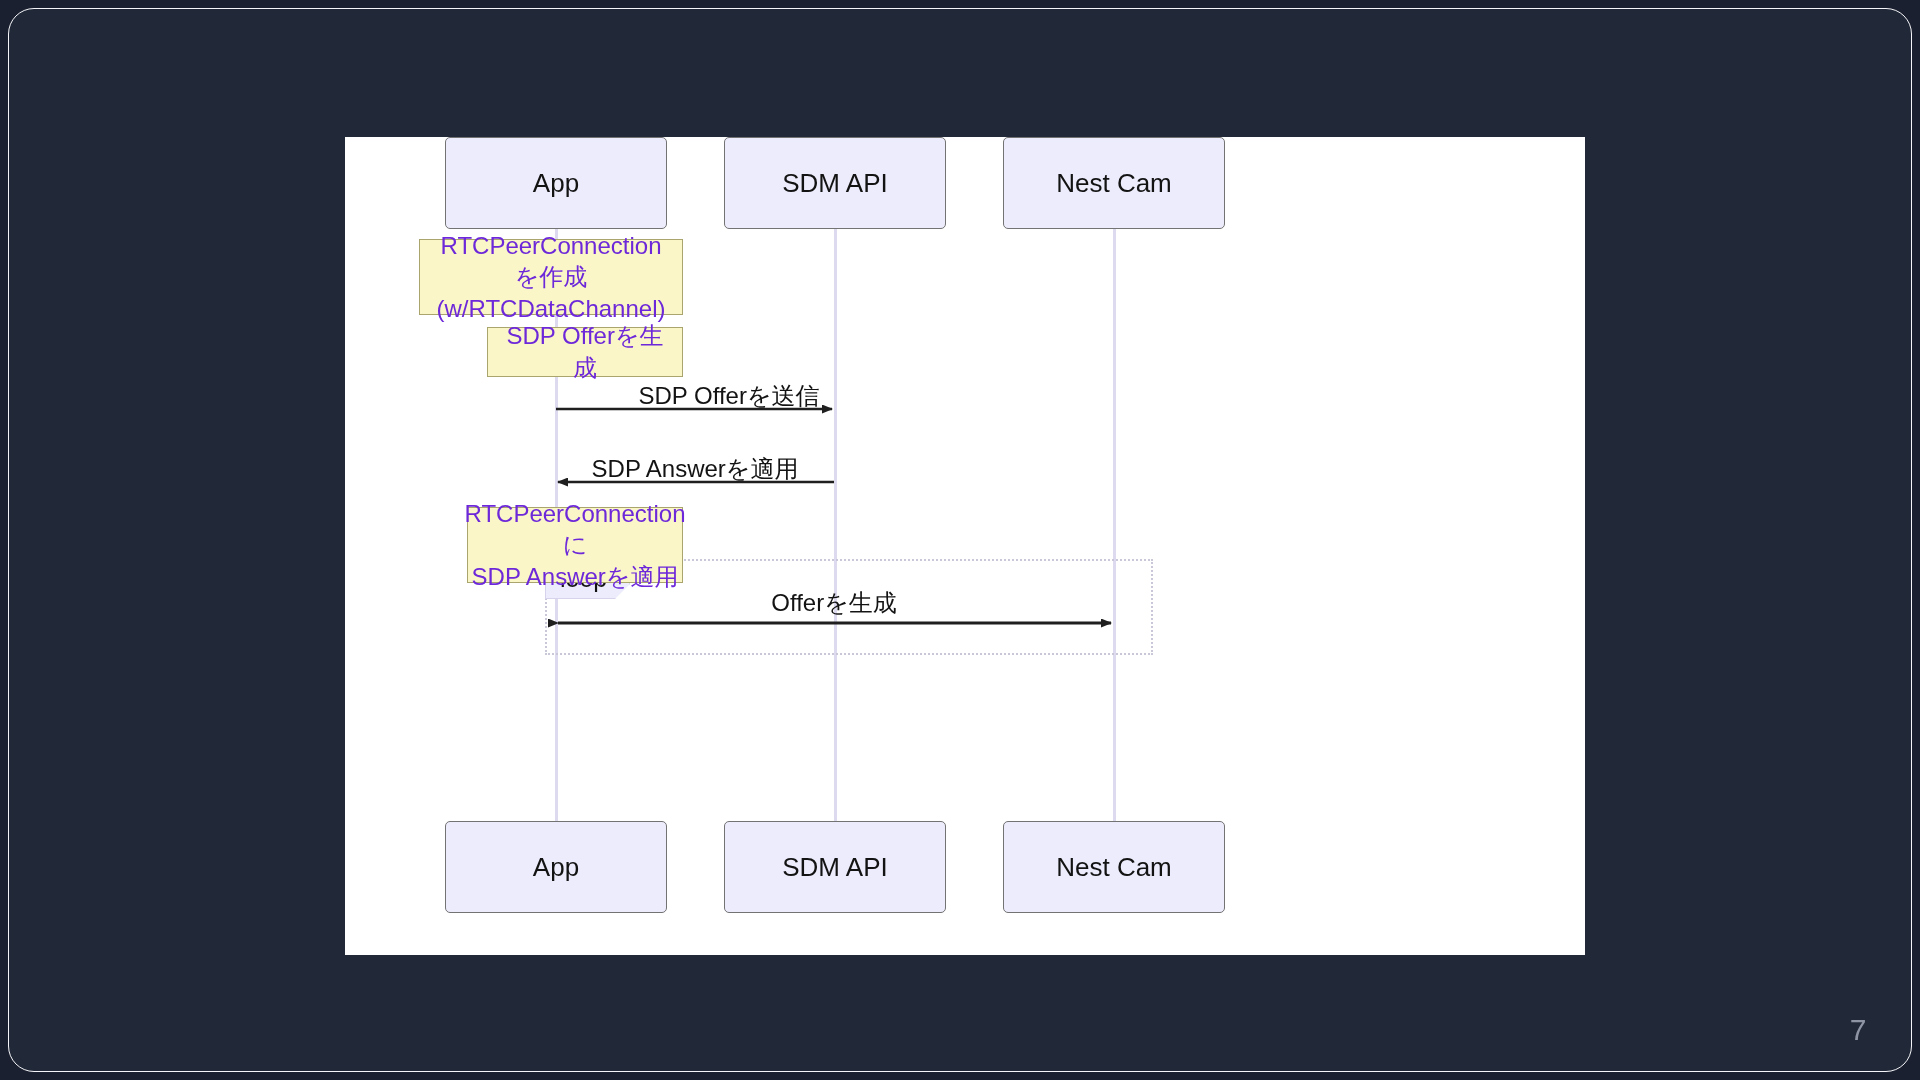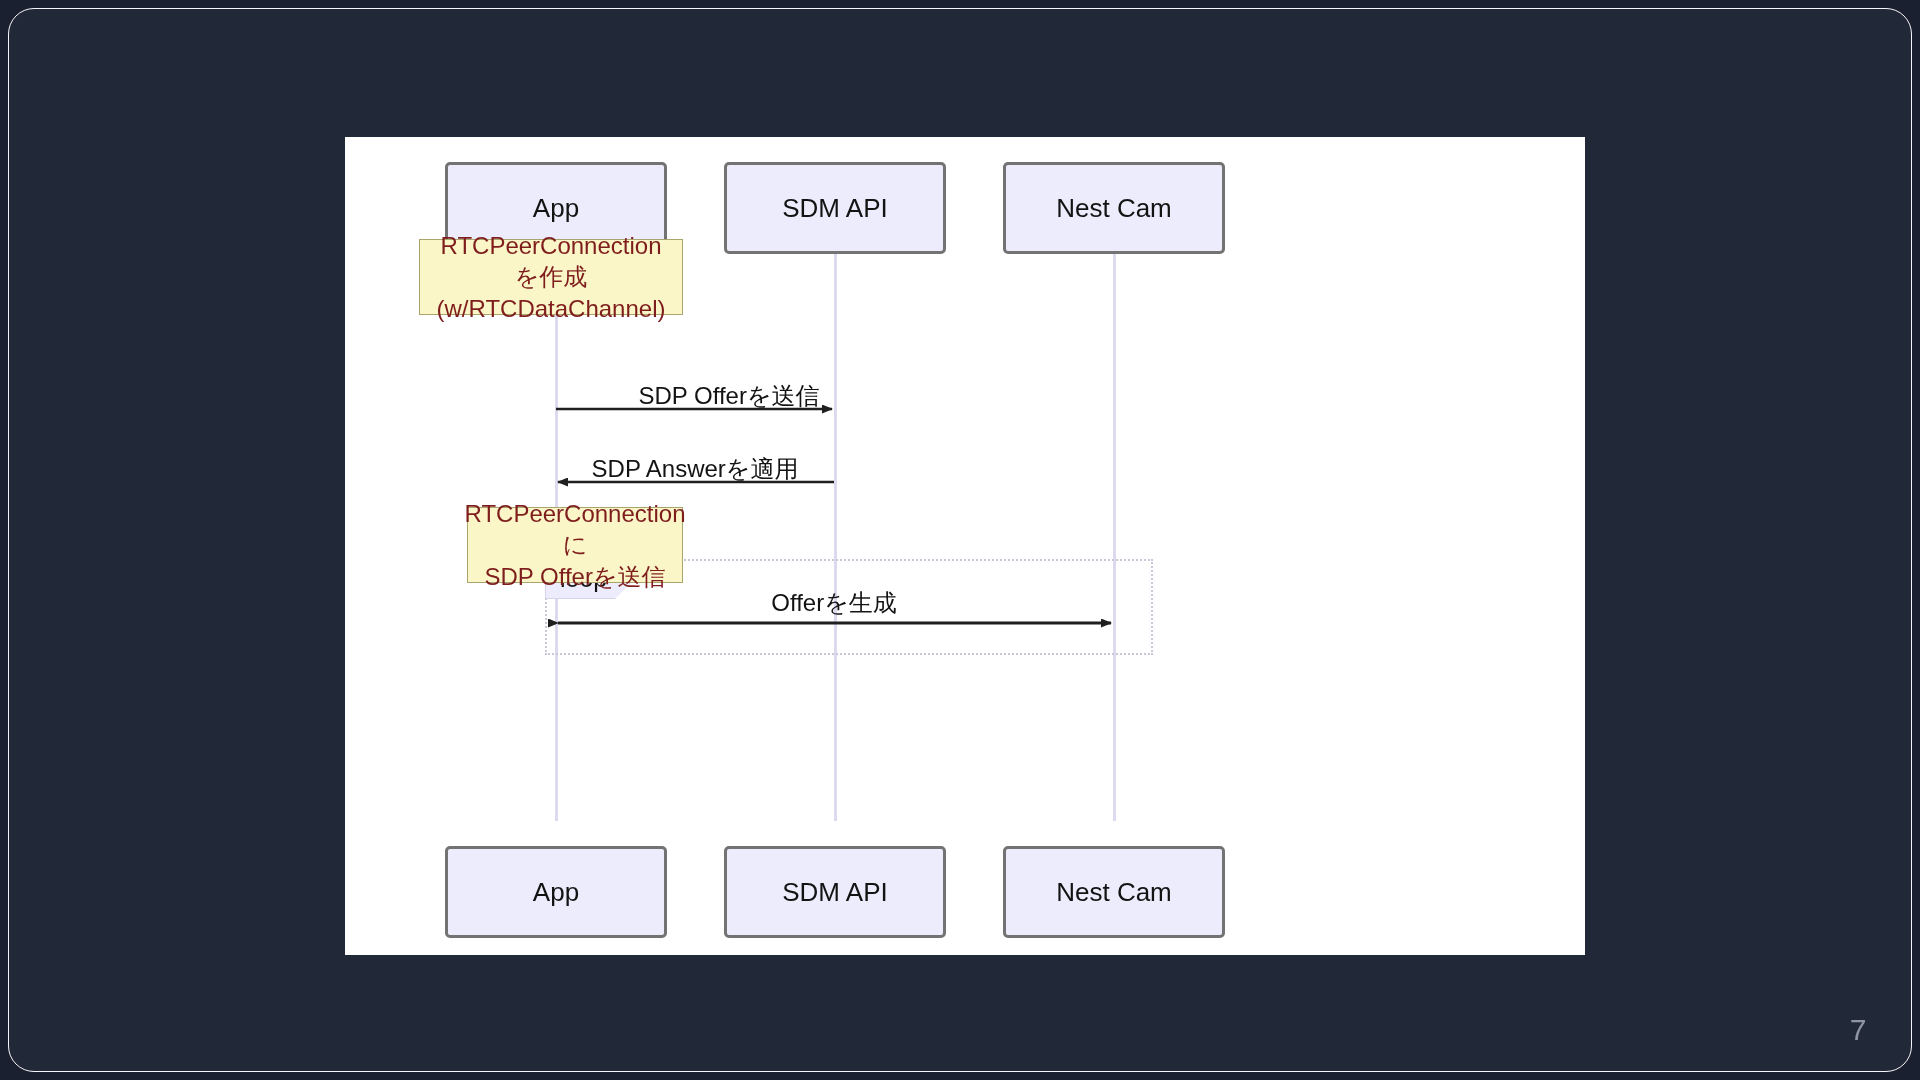--- a/index.html
+++ b/index.html
@@ -41,51 +41,50 @@
   #diagram {
     position: absolute;
     left: 0; top: 0;
     width: 1240px; height: 818px;
   }
 
   
   .participant {
     position: absolute;
     background: #ececfc;
-    border: 3px solid #737373;
+    border: 1px solid #737373;
     border-radius: 5px;
     display: flex;
     align-items: center;
     justify-content: center;
     font-size: 26px;
     color: #131313;
     height: 92px;
     width: 222px;
-    margin-top: 25px;
   }
 
   
   .lifeline {
     position: absolute;
     width: 3px;
     background: #ddd9ef;
   }
 
   
   .note {
     position: absolute;
     background: #faf6c8;
     border: 1px solid #aaa56d;
     display: flex;
     align-items: center;
     justify-content: center;
     text-align: center;
     font-size: 24px;
     line-height: 1.32;
-    color: #7f1d1d;
+    color: #6d28d9;
     padding: 12px 14px;
     white-space: pre-line;
   }
 
   
   .msg-label {
     position: absolute;
     font-size: 24px;
     color: #131313;
     text-align: center;
@@ -152,23 +151,26 @@
 
       <div id="loop-frame" style="left:200px; top:422px; width:608px; height:96px;"></div>
       <div id="loop-tab" style="left:200px; top:422px;">
         <span>loop</span>
       </div>
 
       <div class="note" style="left:74px; top:102px; width:264px; height:76px;">
         <span>RTCPeerConnectionを作成
 (w/RTCDataChannel)</span>
       </div>
+      <div class="note" style="left:142px; top:190px; width:196px; height:50px;">
+        <span>SDP Offerを生成</span>
+      </div>
       <div class="note" style="left:122px; top:370px; width:216px; height:76px;">
         <span>RTCPeerConnectionに
-SDP Offerを送信</span>
+SDP Answerを適用</span>
       </div>
 
       <svg id="arrows" viewBox="0 0 1240 818">
         <defs>
           <marker id="arrowR" markerWidth="11" markerHeight="9" refX="10" refY="4.5" orient="auto" markerUnits="userSpaceOnUse">
             <path d="M0,0 L11,4.5 L0,9 z" fill="#1f1f1f"></path>
           </marker>
           <marker id="arrowL" markerWidth="11" markerHeight="9" refX="1" refY="4.5" orient="auto-start-reverse" markerUnits="userSpaceOnUse">
             <path d="M11,0 L0,4.5 L11,9 z" fill="#1f1f1f"></path>
           </marker>

